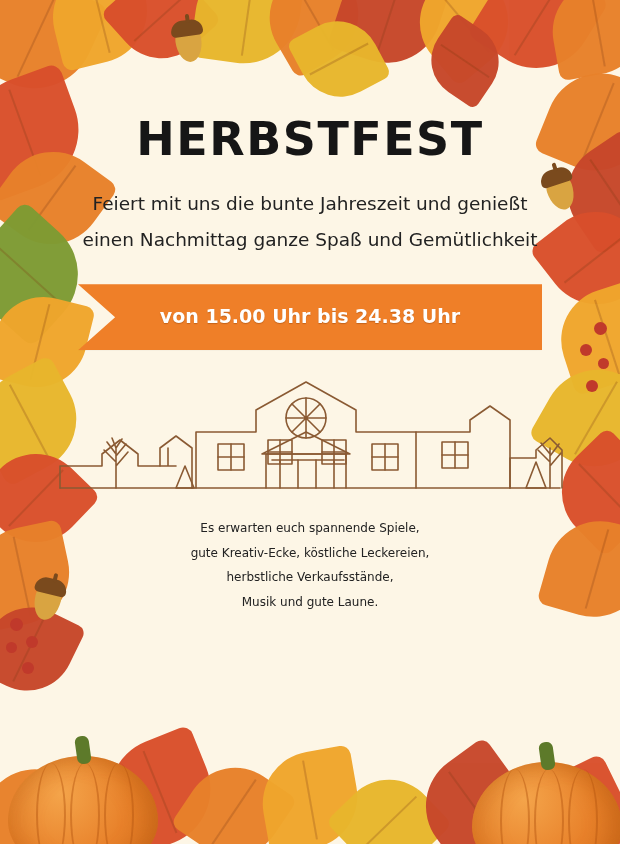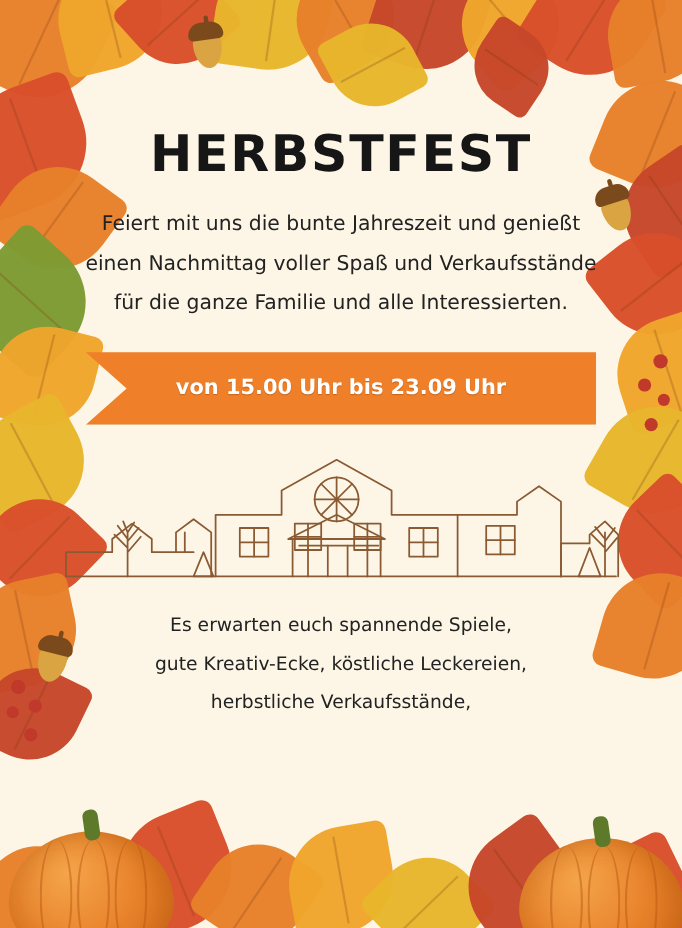--- a/index.html
+++ b/index.html
@@ -171,21 +171,21 @@
   .school {
     margin: 4px auto 0;
     width: 520px;
     height: 140px;
   }
   .school svg { display: block; }
 
   .outro {
     margin: 14px auto 0;
     width: 470px;
-    font-size: 17px;
+    font-size: 12px;
     line-height: 2.05;
     color: #222;
   }
 </style>
 </head>
 <body>
 
 <div class="poster">
 
   <div class="frame-layer">
@@ -251,27 +251,26 @@
       <div class="rib" style="left:96px;"></div>
     </div>
   </div>
 
   <div class="content">
 
     <div class="title">HERBSTFEST</div>
 
     <div class="intro">
       <div>Feiert mit uns die bunte Jahreszeit und genießt</div>
-      <div>einen Nachmittag voller Spaß und Verkaufsstände</div>
-      <div>für die ganze Familie und alle Interessierten.</div>
+      <div>einen Nachmittag ganze Spaß und Gemütlichkeit</div>
     </div>
 
     <div class="ribbon-wrap">
       <div class="ribbon">
-        <div class="ribbon-line">von 15.00 Uhr bis 23.09 Uhr</div>
+        <div class="ribbon-line">von 15.00 Uhr bis 24.38 Uhr</div>
       </div>
     </div>
 
     <div class="school">
       <svg viewBox="0 0 520 140" width="520" height="140" fill="none" stroke="#8a5a33" stroke-width="1.6" stroke-linejoin="round" stroke-linecap="round">
 
         <path d="M10 126 H510"></path>
 
         <path d="M10 126 V104 H52 V92 L70 78 L88 92 V104 H110 V86 L126 74 L142 86 V126"></path>
         <path d="M110 104 h16 m-8 -18 v18"></path>
@@ -307,16 +306,17 @@
 
         <path d="M476 126 l10 -26 l10 26 Z"></path>
         <path d="M126 126 l9 -22 l9 22 Z"></path>
       </svg>
     </div>
 
     <div class="outro">
       <div>Es erwarten euch spannende Spiele,</div>
       <div>gute Kreativ-Ecke, köstliche Leckereien,</div>
       <div>herbstliche Verkaufsstände,</div>
+      <div>Musik und gute Laune.</div>
     </div>
 
   </div>
 </div>
 
 </body></html>

